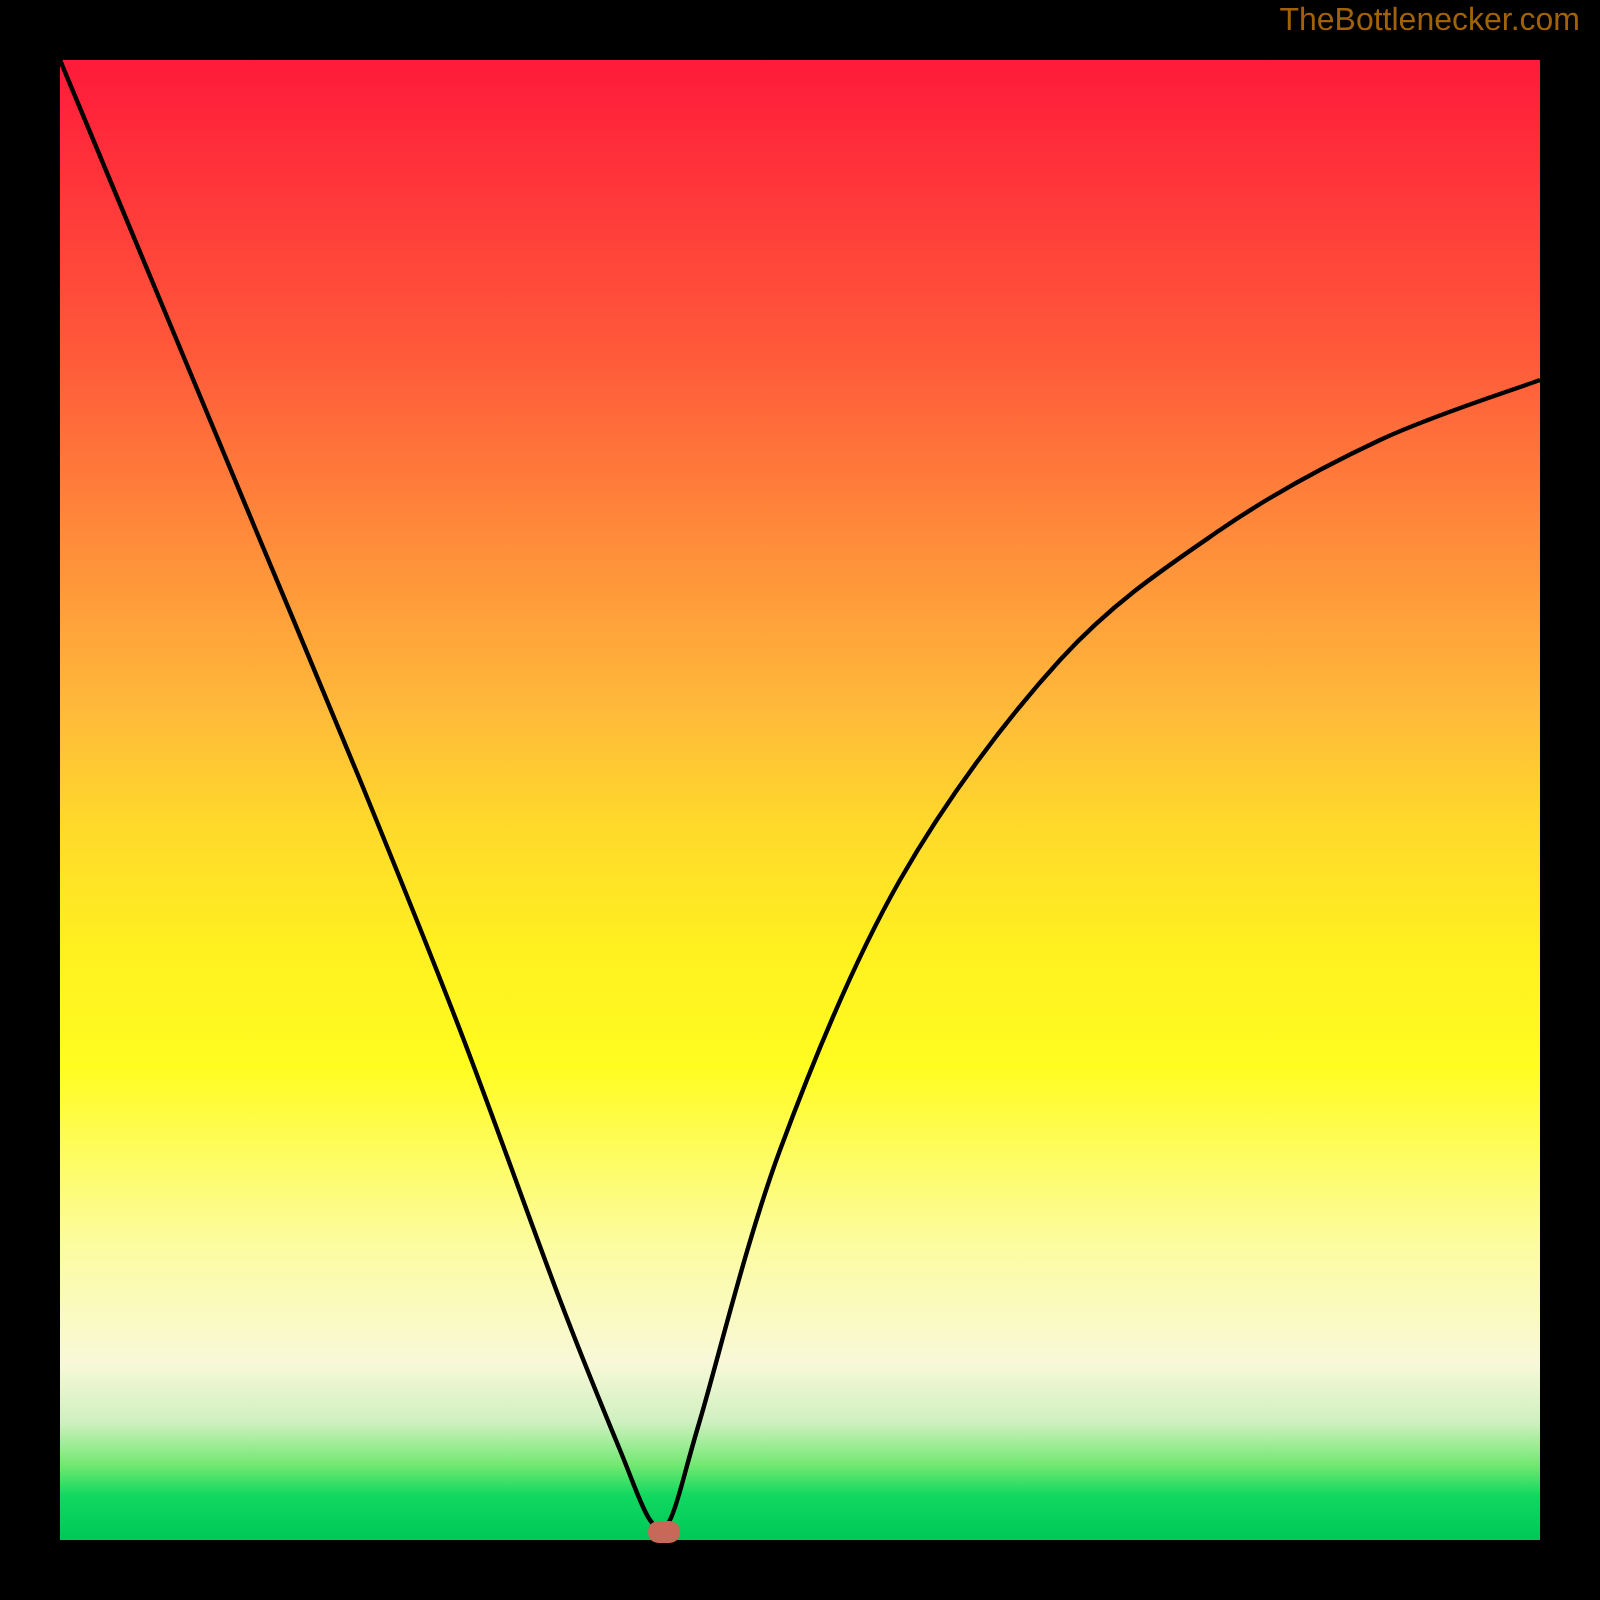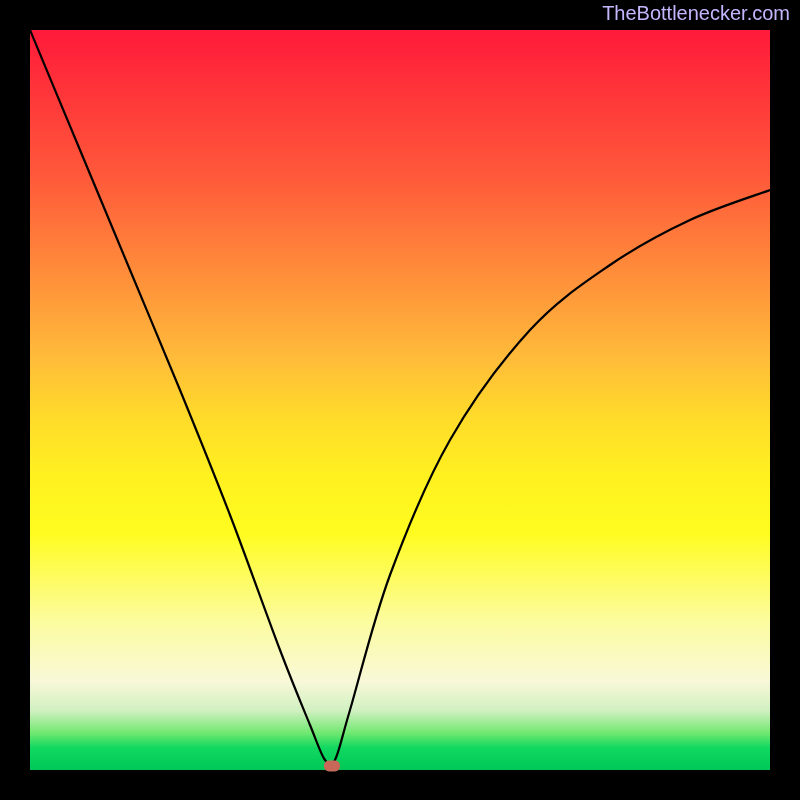--- a/index.html
+++ b/index.html
@@ -7,22 +7,22 @@
     width: 800px;
     height: 800px;
     background: #000;
     position: relative;
     font-family: Arial, sans-serif;
   }
   .watermark {
     position: absolute;
     top: 2px;
     right: 10px;
-    color: #c4b5fd;
-    font-size: 20px;
+    color: #a16207;
+    font-size: 16px;
     font-weight: normal;
     z-index: 10;
   }
   .plot-area {
     position: absolute;
     left: 30px;
     top: 30px;
     width: 740px;
     height: 740px;
     background: linear-gradient(to bottom,

